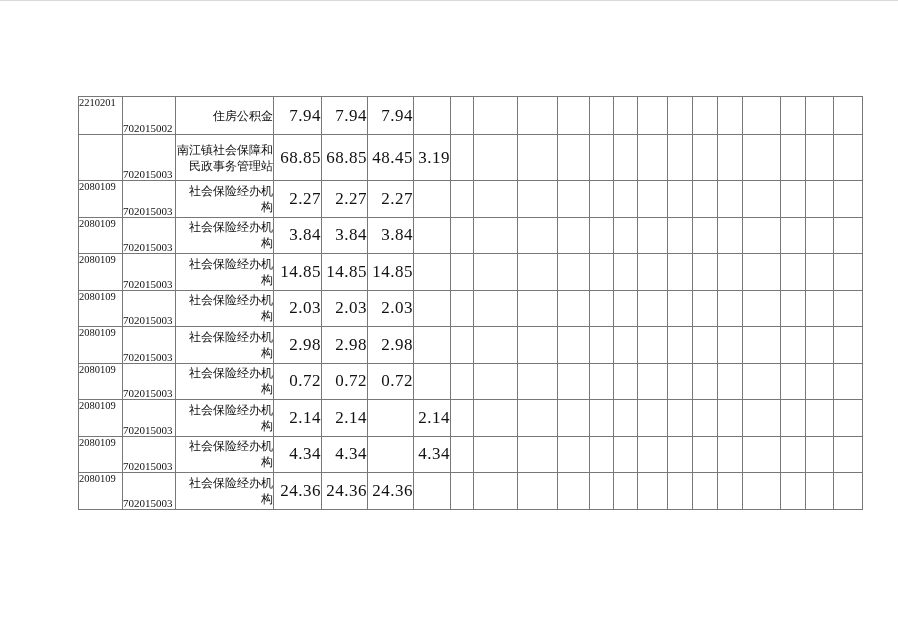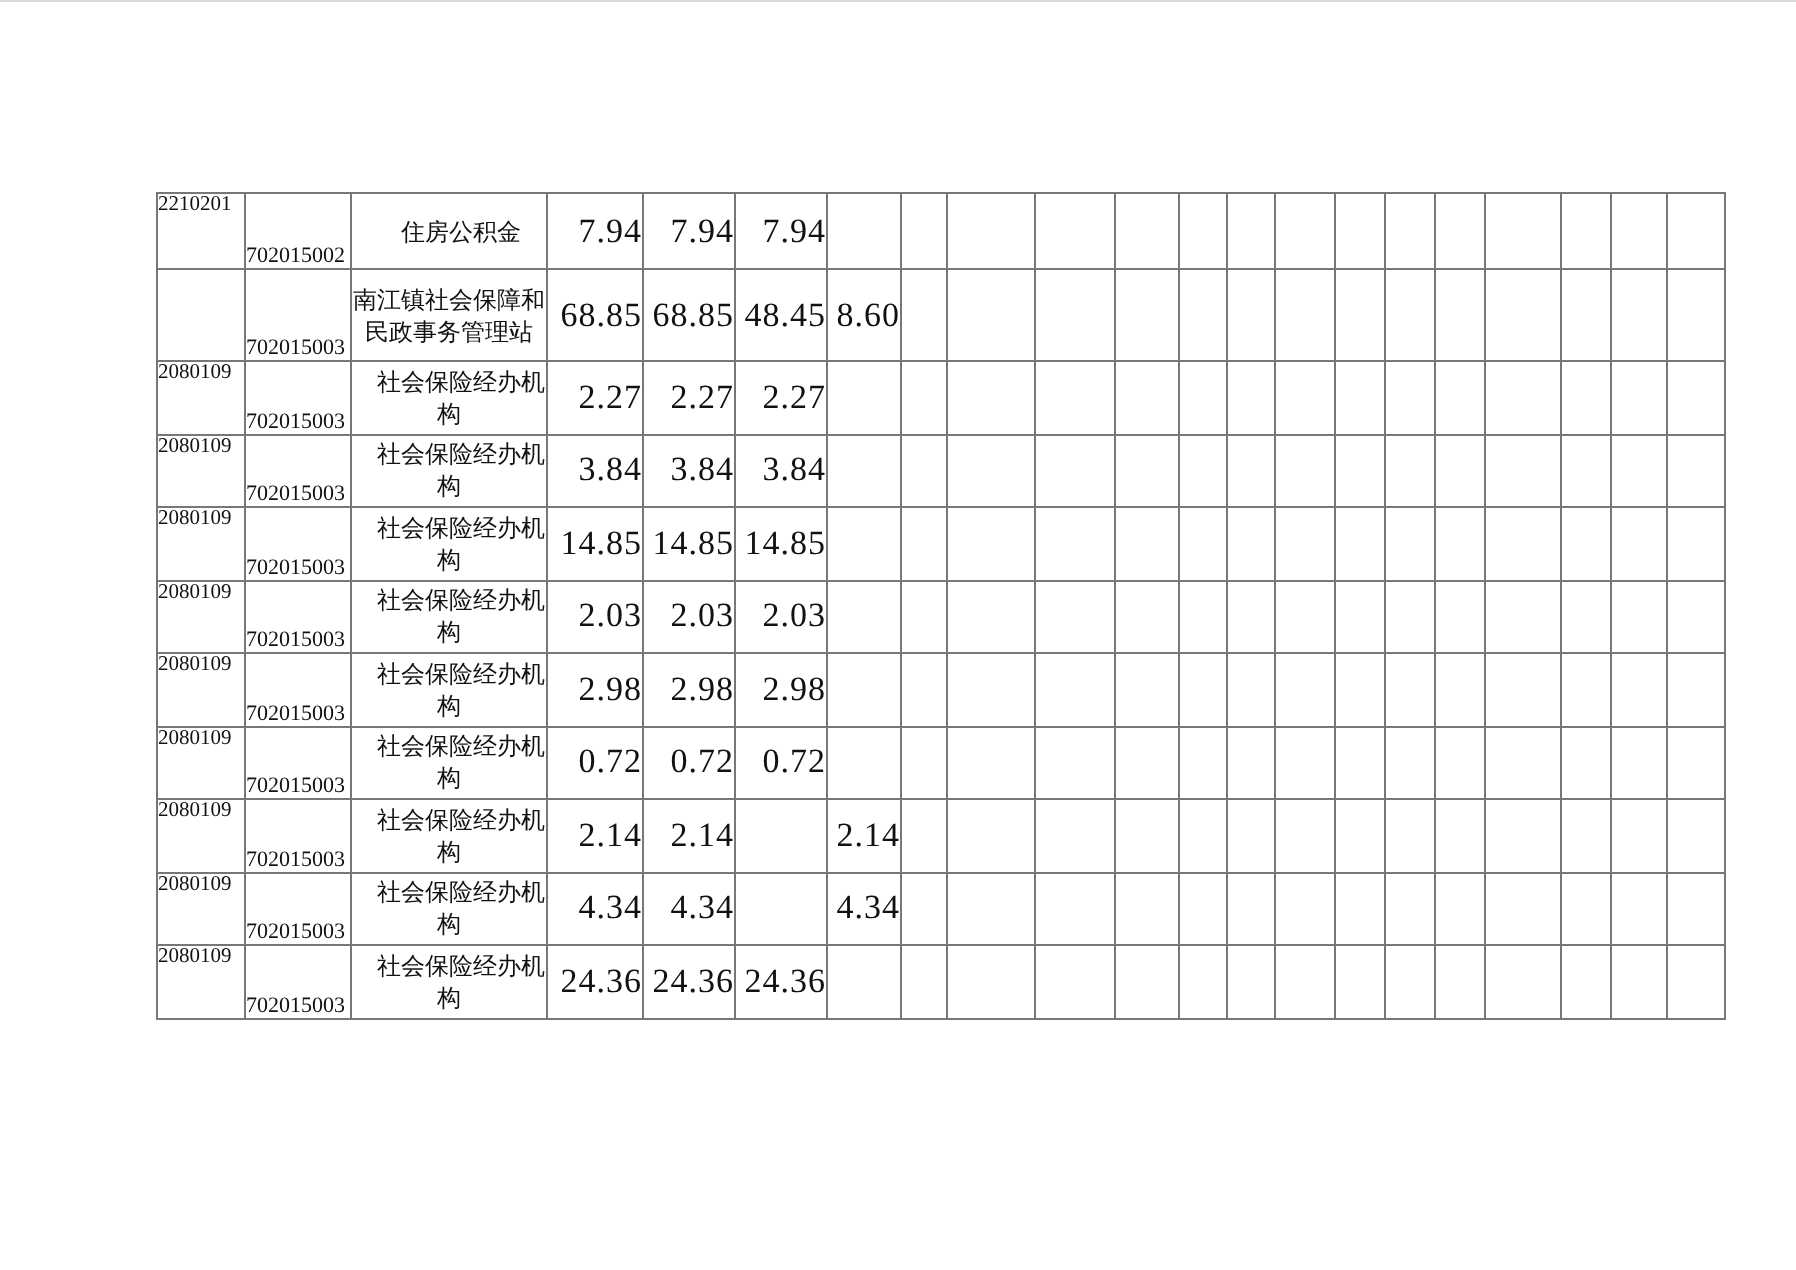--- a/index.html
+++ b/index.html
@@ -47,21 +47,21 @@
   td.cell-unit {
     vertical-align: bottom;
     text-align: left;
     padding: 0 1px 4px 2px;
     font-size: 11px;
     line-height: 12px;
     white-space: nowrap;
   }
   td.cell-name {
     vertical-align: middle;
-    text-align: center;
+    text-align: right;
     padding: 0 1px;
     font-size: 12px;
     line-height: 16px;
     word-break: break-all;
   }
   td.cell-value {
     vertical-align: middle;
     text-align: right;
     padding: 0 3px 0 0;
     font-size: 17px;
@@ -124,21 +124,21 @@
           <td class="cell-empty"></td>
           <td class="cell-empty"></td>
         </tr>
         <tr style="height: 46px;">
           <td class="cell-func"></td>
           <td class="cell-unit">702015003</td>
           <td class="cell-name">南江镇社会保障和民政事务管理站</td>
           <td class="cell-value">68.85</td>
           <td class="cell-value">68.85</td>
           <td class="cell-value">48.45</td>
-          <td class="cell-value">8.60</td>
+          <td class="cell-value">3.19</td>
           <td class="cell-empty"></td>
           <td class="cell-empty"></td>
           <td class="cell-empty"></td>
           <td class="cell-empty"></td>
           <td class="cell-empty"></td>
           <td class="cell-empty"></td>
           <td class="cell-empty"></td>
           <td class="cell-empty"></td>
           <td class="cell-empty"></td>
           <td class="cell-empty"></td>

